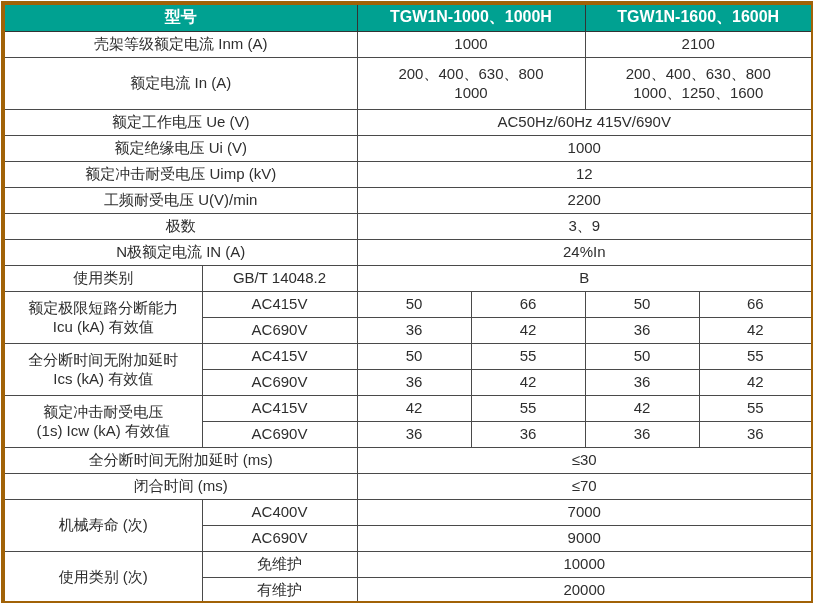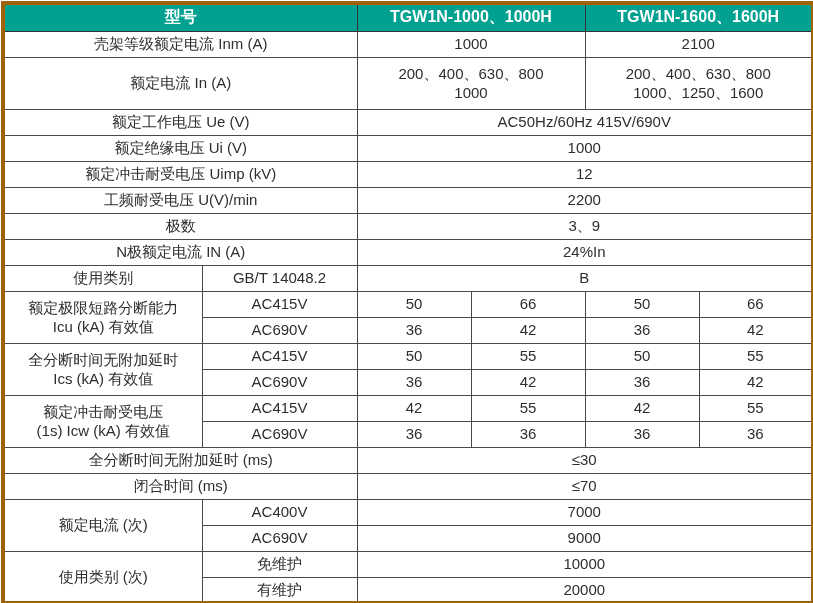--- a/index.html
+++ b/index.html
@@ -160,21 +160,21 @@
       <td colspan="2">全分断时间无附加延时 (ms)</td>
       <td colspan="4">≤30</td>
     </tr>
 
     <tr class="h-std">
       <td colspan="2">闭合时间 (ms)</td>
       <td colspan="4">≤70</td>
     </tr>
 
     <tr class="h-std">
-      <td rowspan="2">额定电流 (次)</td>
+      <td rowspan="2">机械寿命 (次)</td>
       <td>AC400V</td>
       <td colspan="4">7000</td>
     </tr>
     <tr class="h-std">
       <td>AC690V</td>
       <td colspan="4">9000</td>
     </tr>
 
     <tr class="h-std">
       <td rowspan="2">使用类别 (次)</td>

